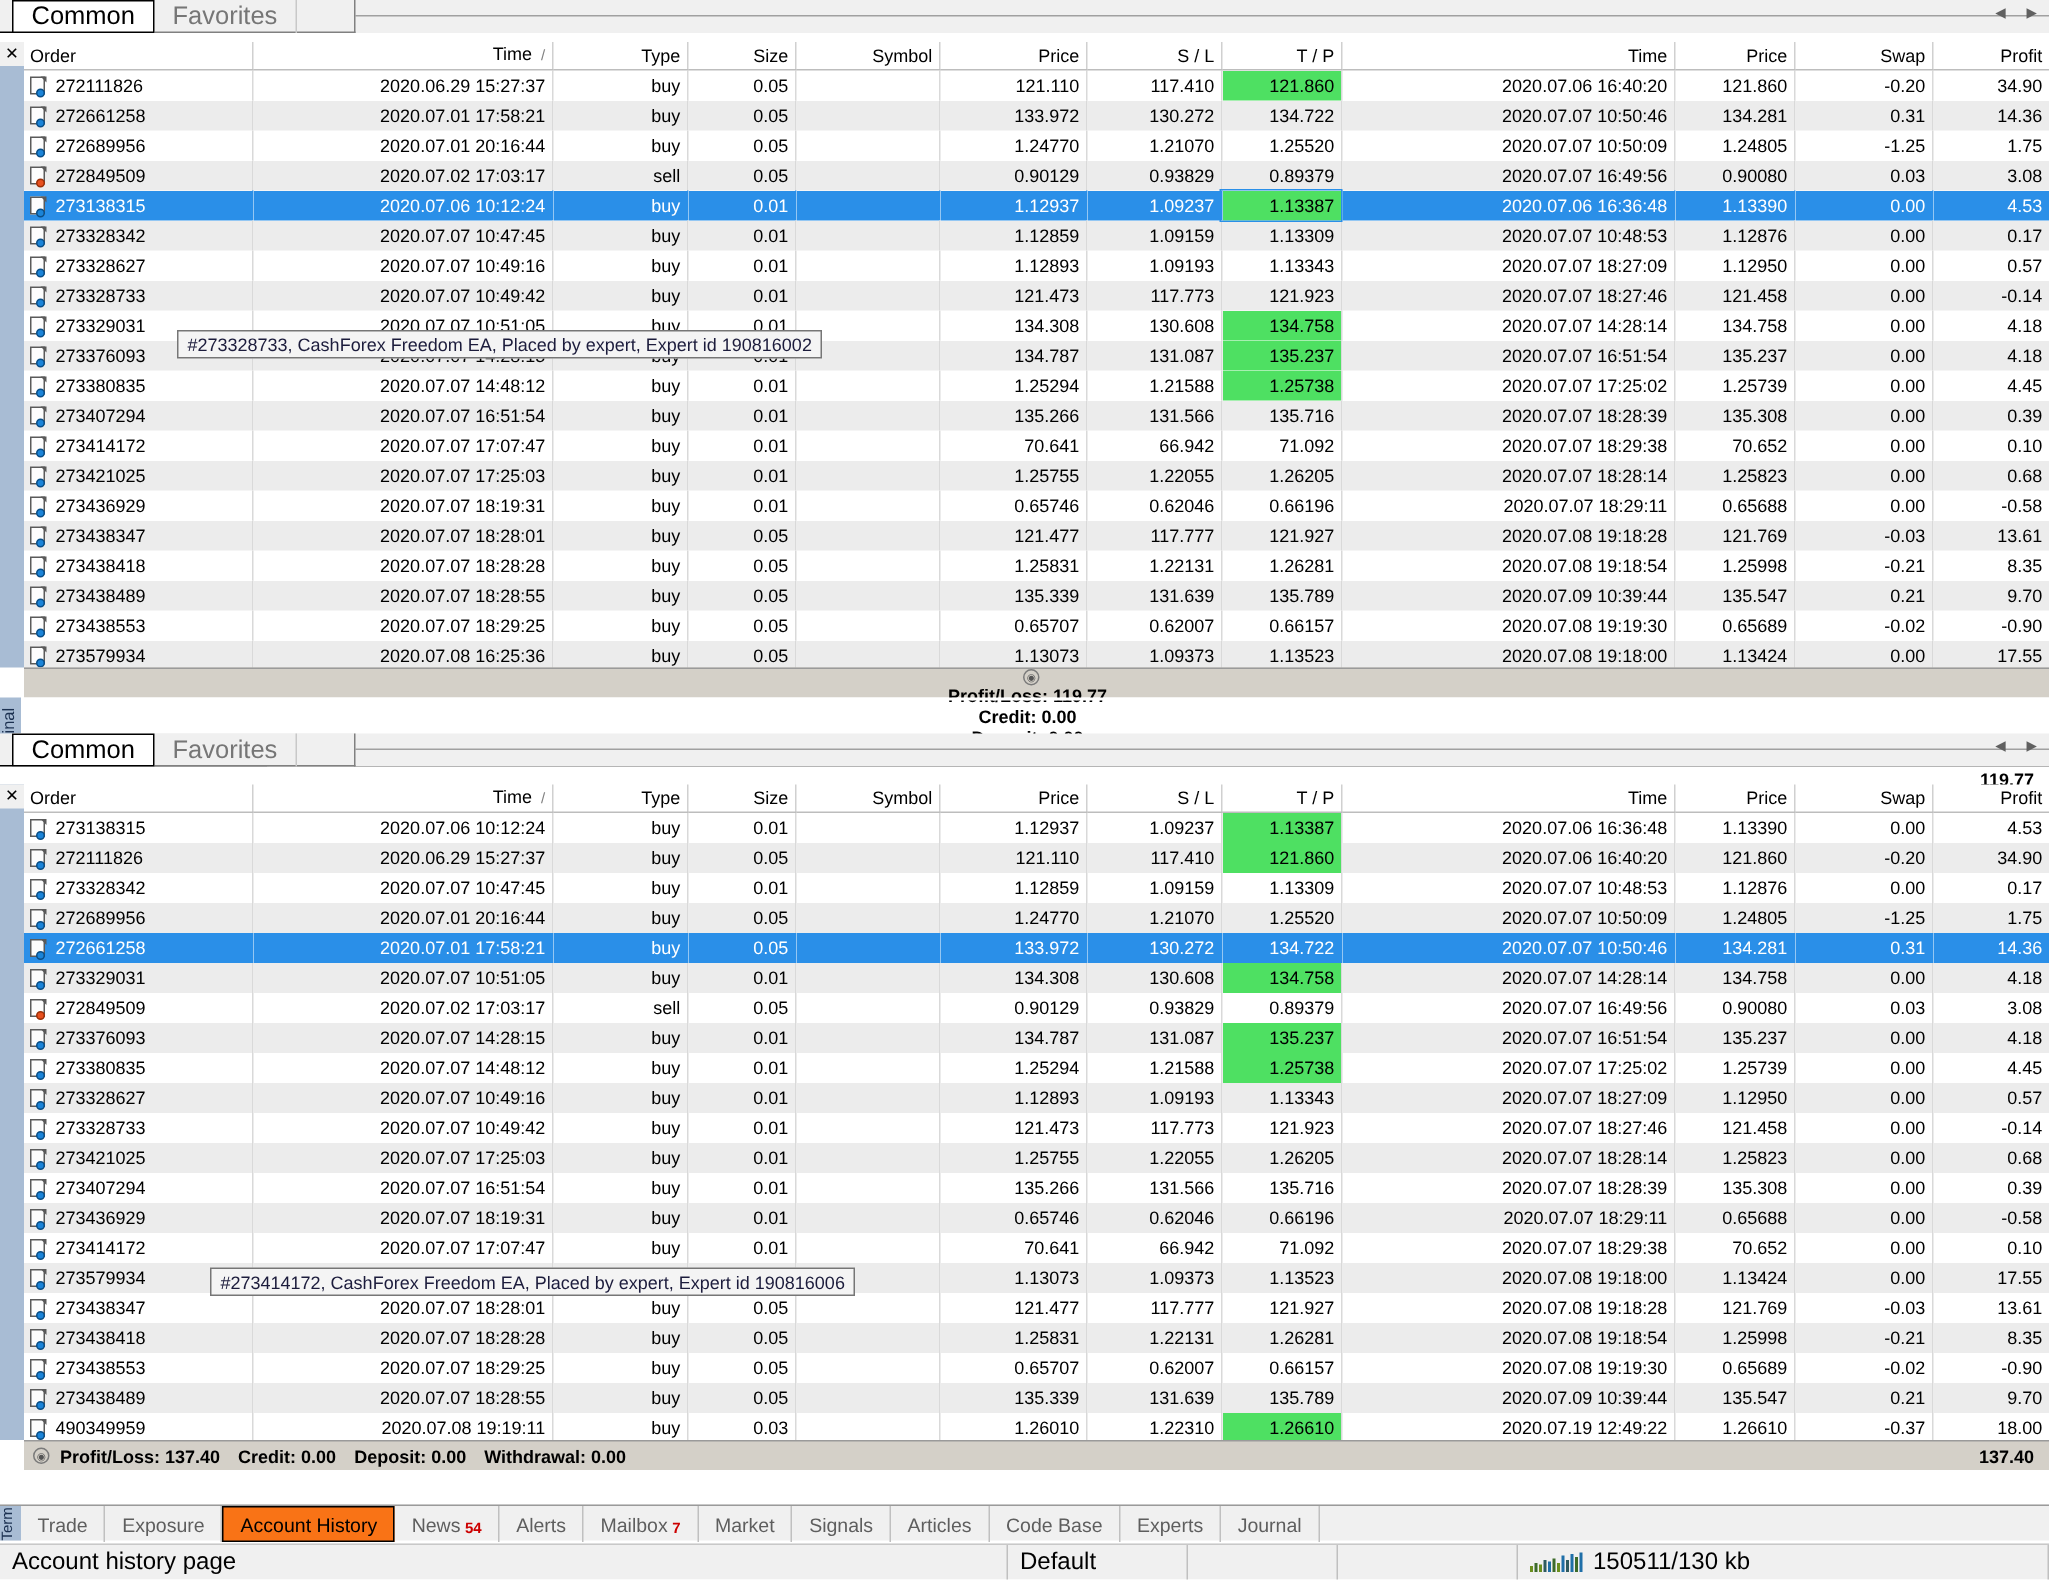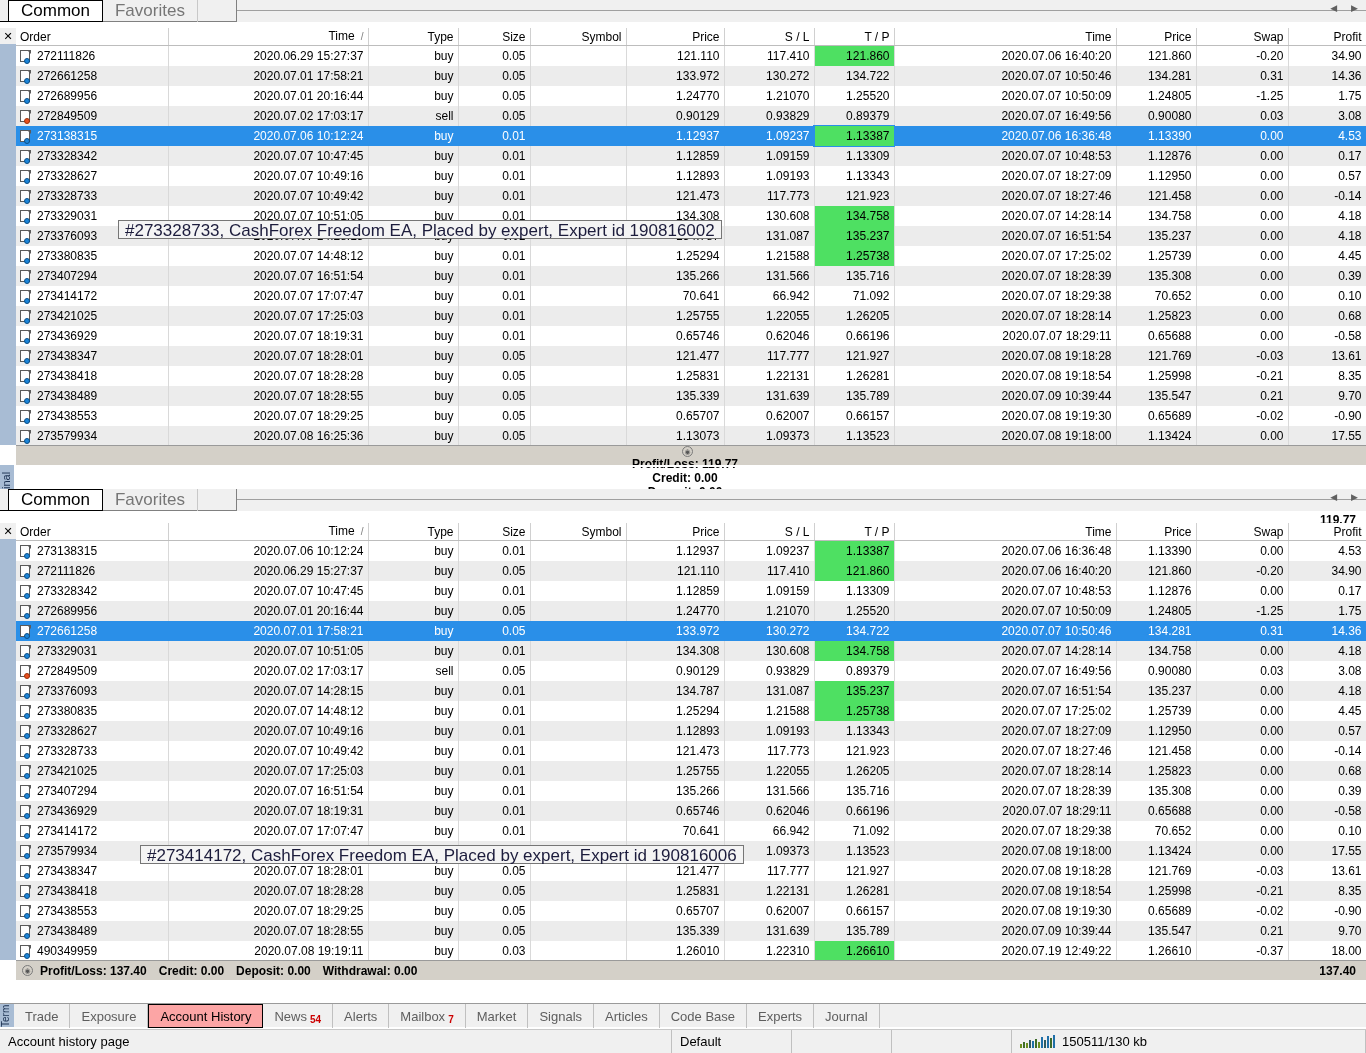--- a/index.html
+++ b/index.html
@@ -135,21 +135,21 @@
     font-size: 7px; color: #555; font-weight: normal; flex: none;
   }
   .summary .seg { margin-right: 12px; white-space: nowrap; }
   .summary .total { margin-left: auto; padding-right: 4px; }
 
   
   .tooltip {
     position: absolute;
     background: #f4f4f4;
     border: 1px solid #767676;
-    font-size: 17px; color: #1c1c3c;
+    font-size: 12px; color: #1c1c3c;
     padding: 2px 6px;
     height: 19px; line-height: 15px;
     white-space: nowrap;
     z-index: 40;
   }
 
   
   .docklabel {
     position: absolute; width: 14px;
     background: #a8bcd4;
@@ -172,33 +172,33 @@
     text-align: center; flex: none;
   }
   .bottombar .btabs { display: flex; align-items: stretch; }
   .btab {
     display: flex; align-items: center; gap: 3px;
     padding: 0 11px; height: 24px;
     font-size: 13px; color: #5e5e5e;
     border-right: 1px solid #c0c0c0;
   }
   .btab.active {
-    color: #000; background: #fca5a5;
+    color: #000; background: #f97316;
     border: 1px solid #000;
     margin: 0 0 0 0;
   }
   .btab .badge { font-size: 10px; color: #cc0000; font-weight: bold; align-self: flex-end; padding-bottom: 3px; }
 
   
   .statusbar {
     position: absolute; left: 0; top: 1029px; width: 1366px; height: 24px;
     background: #f0f0f0;
     border-top: 1px solid #c8c8c8;
     display: flex; align-items: center;
-    font-size: 13px; color: #000;
+    font-size: 16px; color: #000;
   }
   .statusbar .cell {
     height: 24px; display: flex; align-items: center;
     padding: 0 8px;
     border-right: 1px solid #c0c0c0;
   }
   .sb-msg { width: 672px; }
   .sb-default { width: 120px; }
   .sb-blank1 { width: 100px; }
   .sb-blank2 { width: 120px; }

